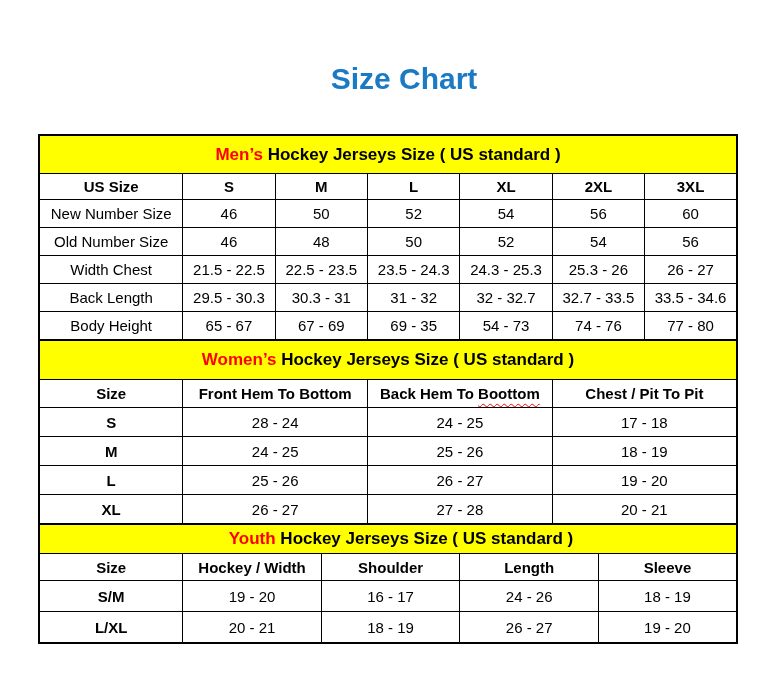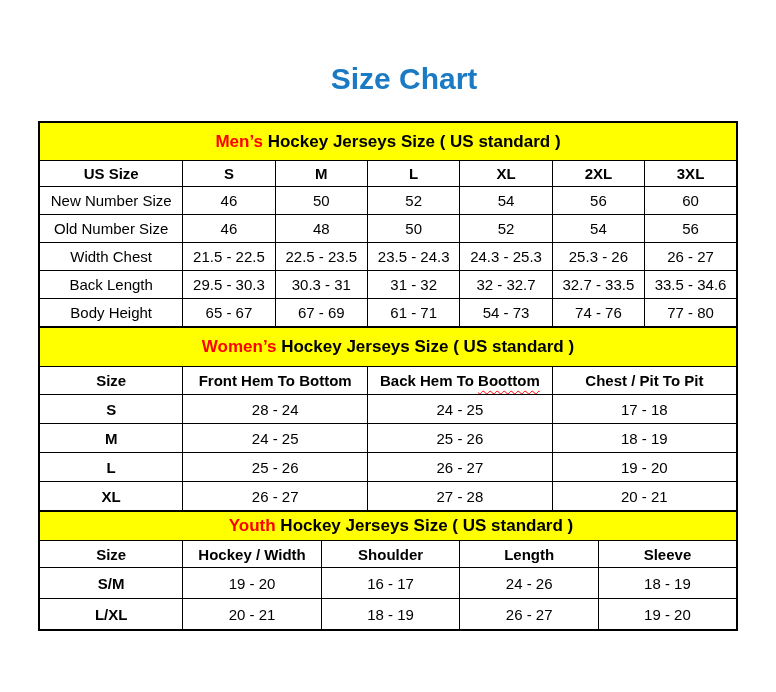--- a/index.html
+++ b/index.html
@@ -23,21 +23,21 @@
     width: 776px;
     margin: 0;
     text-align: center;
     font-size: 30px;
     font-weight: bold;
     letter-spacing: 0px;
     color: var(--title-color, #1b7ac4);
   }
   .tables {
     position: absolute;
-    top: 121px;
+    top: 134px;
     left: 38px;
     width: 700px;
   }
   table.size-table {
     width: 700px;
     border-collapse: collapse;
     table-layout: fixed;
     border: 2px solid var(--border, #000);
   }
   table.size-table + table.size-table { margin-top: -2px; }
@@ -142,21 +142,21 @@
             <td>30.3 - 31</td>
             <td>31 - 32</td>
             <td>32 - 32.7</td>
             <td>32.7 - 33.5</td>
             <td>33.5 - 34.6</td>
           </tr>
           <tr>
             <td class="row-head">Body Height</td>
             <td>65 - 67</td>
             <td>67 - 69</td>
-            <td>61 - 71</td>
+            <td>69 - 35</td>
             <td>54 - 73</td>
             <td>74 - 76</td>
             <td>77 - 80</td>
           </tr>
         </tbody>
       </table>
       <table class="size-table t-womens">
         <colgroup>
           <col class="first-col">
           <col>

